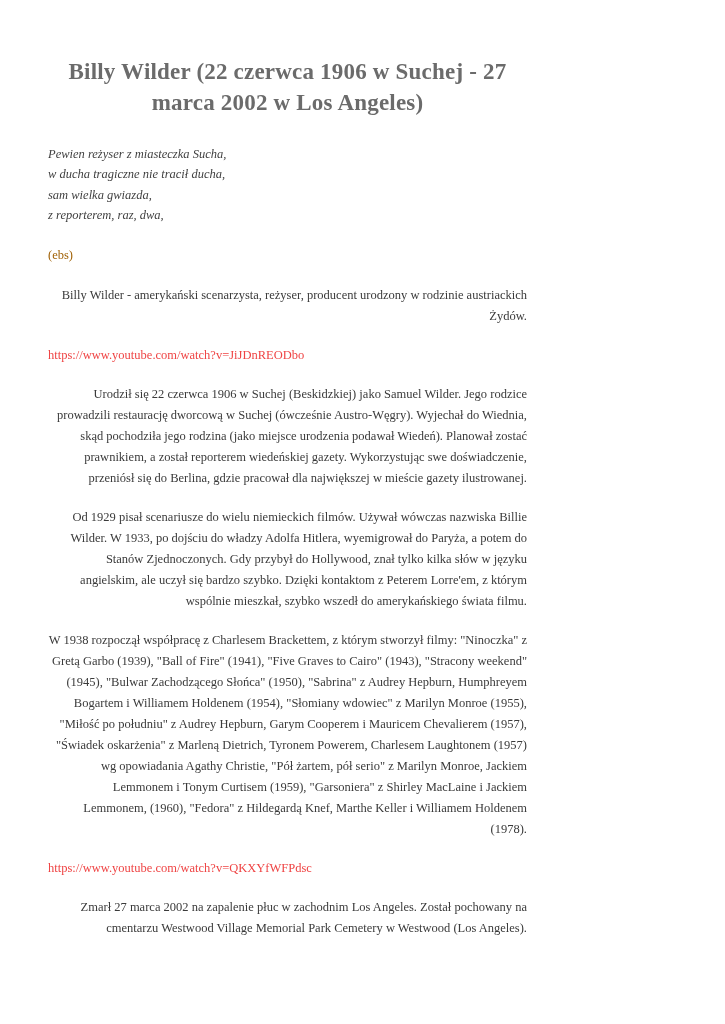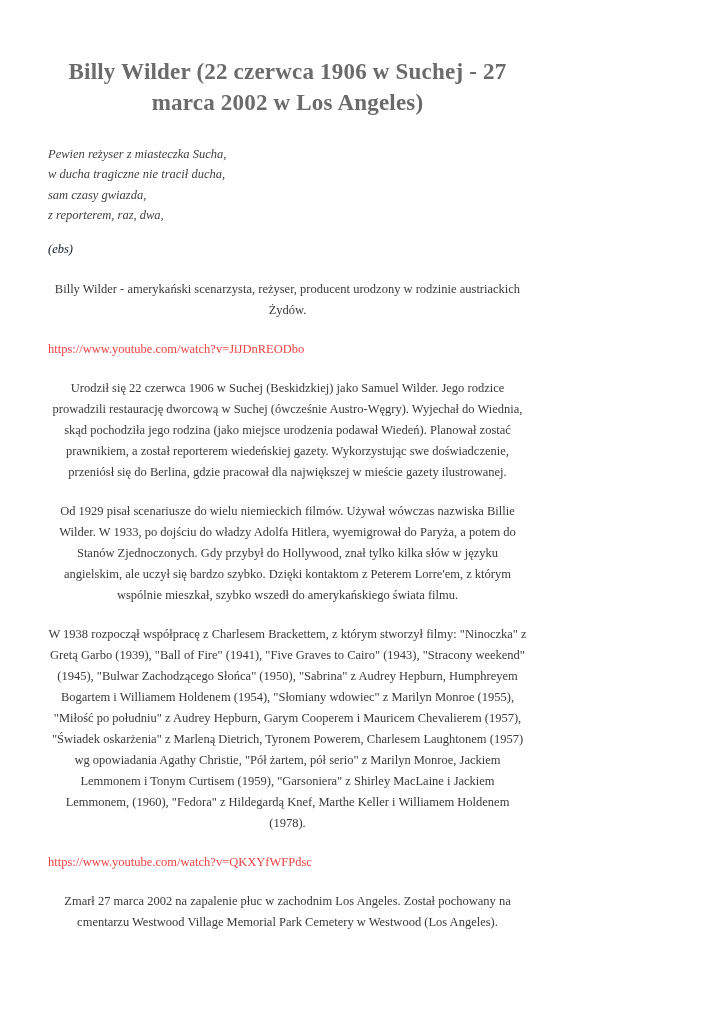--- a/index.html
+++ b/index.html
@@ -28,38 +28,37 @@
     color: #6b6b6b;
     text-align: center;
     margin: 8px 0 26px 0;
     letter-spacing: 0.2px;
   }
   .poem {
     font-style: italic;
     font-size: 12.5px;
     line-height: 1.62;
     color: #3f3f3f;
-    margin: 0 0 14px 0;
+    margin: 0 0 20px 0;
   }
   .poem .line {
     display: block;
   }
   .signature {
-    font-style: italic;
     font-size: 12.5px;
     line-height: 1.6;
-    color: #0f172a;
+    color: #a16207;
     margin: 0 0 20px 0;
   }
   p.body-par {
     font-size: 12.5px;
     line-height: 1.68;
     color: #3a3a3a;
     margin: 0 0 18px 0;
-    text-align: center;
+    text-align: right;
   }
   p.link-par {
     font-size: 12.5px;
     line-height: 1.68;
     color: #3a3a3a;
     margin: 0 0 18px 0;
     word-break: break-all;
   }
   a.plain-link {
     color: #ef4444;
@@ -69,21 +68,21 @@
 </head>
 <body>
 
 <div class="page">
 
   <h1 class="doc-title">Billy Wilder (22 czerwca 1906 w Suchej - 27 marca 2002 w Los Angeles)</h1>
 
   <div class="poem">
     <span class="line">Pewien reżyser z miasteczka Sucha,</span>
     <span class="line">w ducha tragiczne nie tracił ducha,</span>
-    <span class="line">sam czasy gwiazda,</span>
+    <span class="line">sam wielka gwiazda,</span>
     <span class="line">z reporterem, raz, dwa,</span>
   </div>
 
   <div class="signature">(ebs)</div>
 
   <p class="body-par">Billy Wilder - amerykański scenarzysta, reżyser, producent urodzony w rodzinie austriackich Żydów.</p>
 
   <p class="link-par">
     <a class="plain-link" href="#">https://www.youtube.com/watch?v=JiJDnREODbo</a>
   </p>

